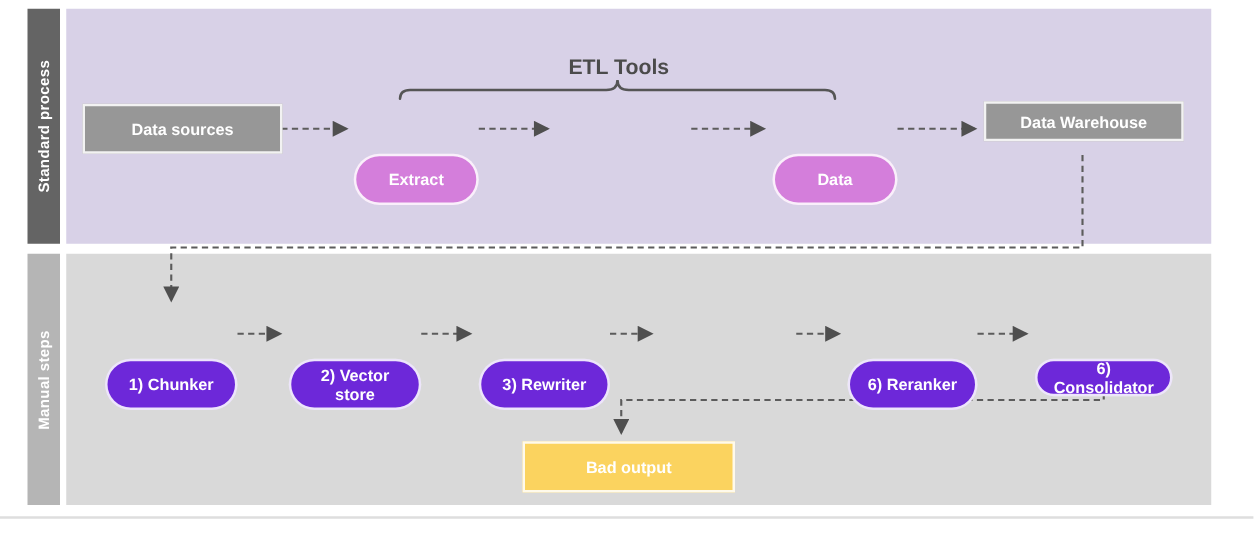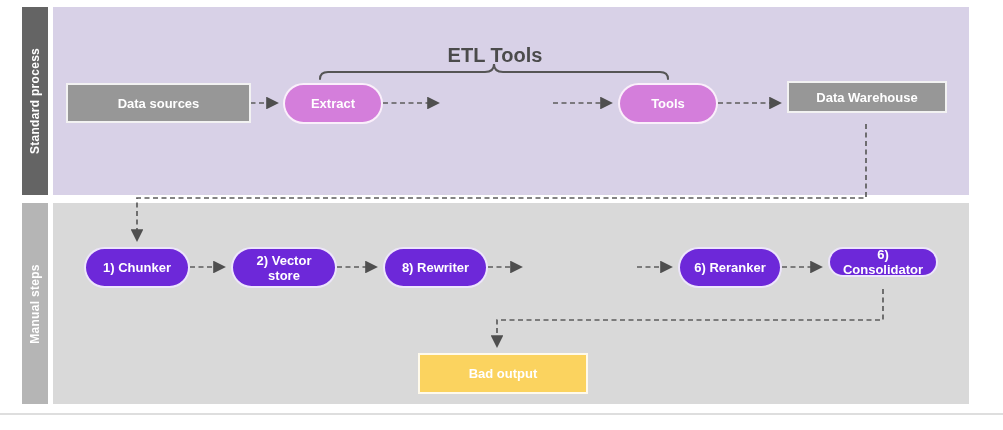--- a/index.html
+++ b/index.html
@@ -36,42 +36,42 @@
     text-align:center;
     color:#ffffff;
     font-weight:700;
     font-size:13px;
     line-height:15px;
     box-sizing:border-box;
     border:2px solid rgba(255,255,255,0.88);
     padding:2px 8px;
   }
   .rect{background:#979797;}
-  .stadium{border-radius:22px;}
+  .stadium{border-radius:22px;margin-top:40px;}
   .etl-stage{background:#d47edb;}
   .manual-step{background:#6d28d9;}
   .bad{background:#fbd35f;}
   
-  .n-data-sources{left:66px;top:83px;width:185px;height:40px;}
+  .n-data-sources{left:66px;top:83px;width:160px;height:40px;}
   .n-extract{left:283px;top:83px;width:100px;height:41px;}
   .n-transform{left:445px;top:83px;width:108px;height:41px;}
   .n-load{left:618px;top:83px;width:100px;height:41px;}
   .n-warehouse{left:787px;top:81px;width:160px;height:32px;}
   .n-chunker{left:84px;top:247px;width:106px;height:41px;}
   .n-vector{left:231px;top:247px;width:106px;height:41px;}
   .n-rewriter{left:383px;top:247px;width:105px;height:41px;}
   .n-retriever{left:528px;top:247px;width:109px;height:41px;}
   .n-reranker{left:678px;top:247px;width:104px;height:41px;}
   .n-consolidator{left:828px;top:247px;width:110px;height:30px;}
   .n-bad-output{left:418px;top:353px;width:170px;height:41px;text-align:right;}
   
   .etl-label{
     position:absolute;left:425px;top:44px;width:140px;
     text-align:center;
-    color:#4b4b4b;font-weight:700;font-size:20px;
+    color:#4b4b4b;font-weight:700;font-size:17px;
   }
   
   svg.connectors{position:absolute;left:0;top:0;pointer-events:none;}
   
   .page-divider{position:absolute;left:0;top:413px;width:1003px;height:2px;background:#dedede;}
 </style>
 </head>
 <body>
 
 <div class="canvas">
@@ -110,34 +110,34 @@
 
   <div class="etl-label">ETL Tools</div>
 
   <div class="node rect n-data-sources">
     <span>Data sources</span>
   </div>
   <div class="node stadium etl-stage n-extract">
     <span>Extract</span>
   </div>
   <div class="node stadium etl-stage n-load">
-    <span>Tools</span>
+    <span>Data</span>
   </div>
   <div class="node rect n-warehouse">
     <span>Data Warehouse</span>
   </div>
 
   <div class="node stadium manual-step n-chunker">
     <span>1) Chunker</span>
   </div>
   <div class="node stadium manual-step n-vector">
     <span>2) Vector store</span>
   </div>
   <div class="node stadium manual-step n-rewriter">
-    <span>8) Rewriter</span>
+    <span>3) Rewriter</span>
   </div>
   <div class="node stadium manual-step n-reranker">
     <span>6) Reranker</span>
   </div>
   <div class="node stadium manual-step n-consolidator">
     <span>6) Consolidator</span>
   </div>
 
   <div class="node bad n-bad-output">
     <span>Bad output</span>

